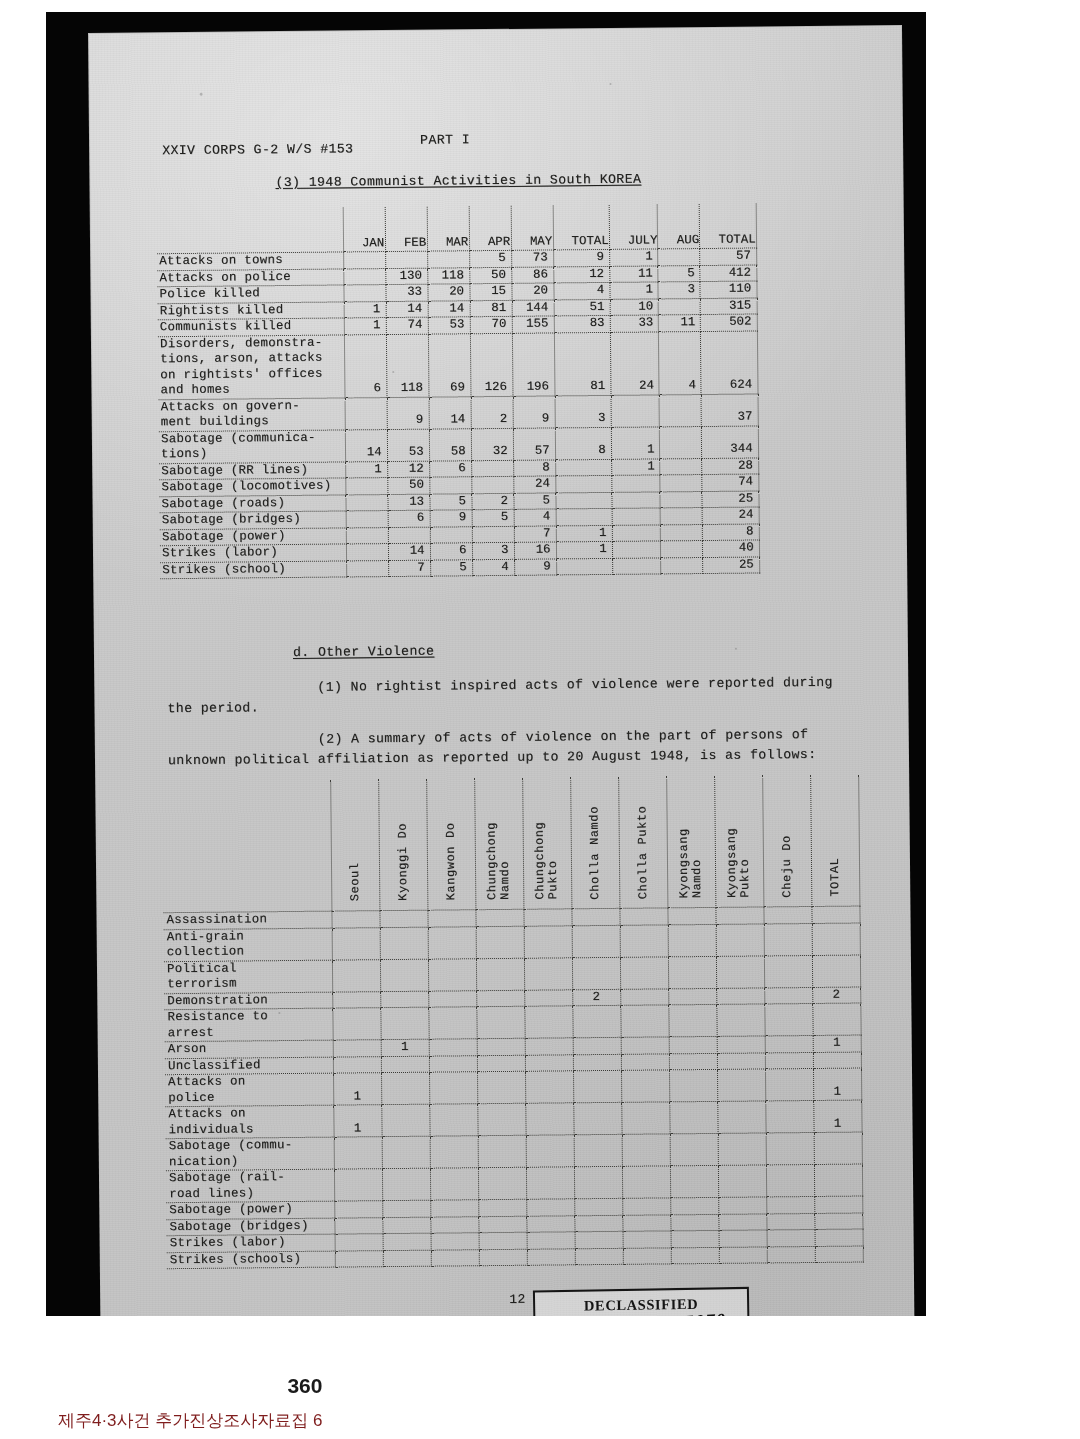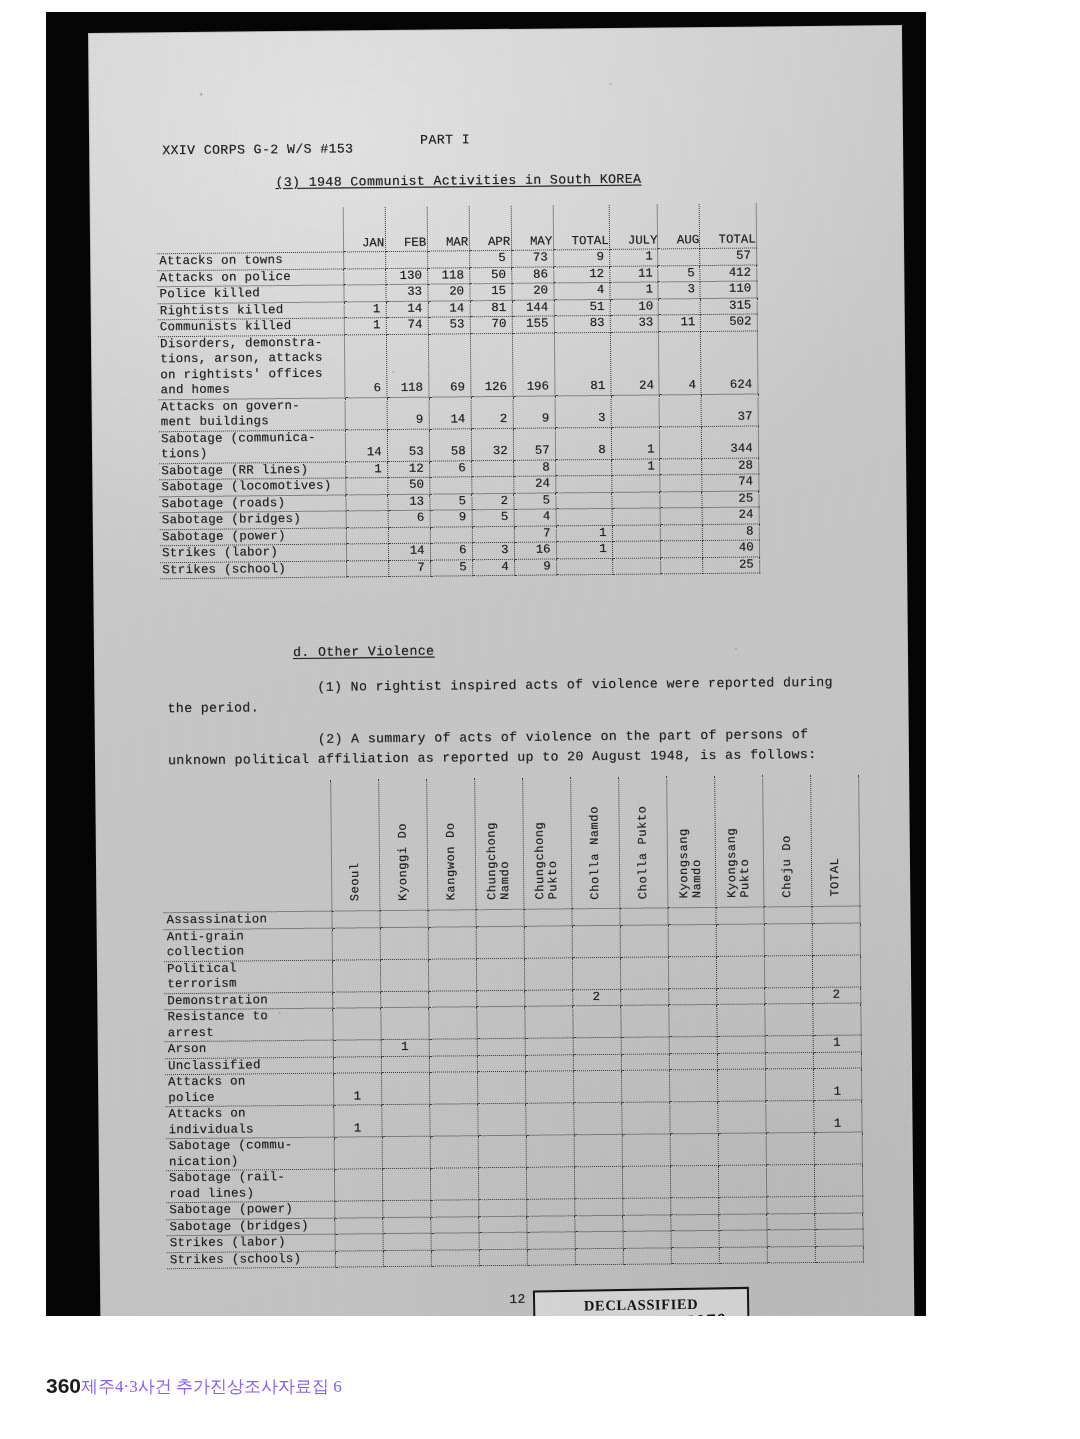--- a/index.html
+++ b/index.html
@@ -215,31 +215,34 @@
     transform: rotate(-2.2deg) skewX(-7deg);
   }
 
   
   #book-footer {
     position: absolute;
     left: 46px;
     top: 1374px;
     display: flex;
     align-items: flex-end;
+    gap: 11px;
+    flex-direction: column;
   }
   #book-page {
     font-family: "Liberation Sans", sans-serif;
     font-size: 21px;
     font-weight: bold;
     color: #1b1b1b;
   }
   #book-title {
-    font-family: Liberation Serif, serif;
+    font-family: Liberation Sans, sans-serif;
     font-size: 17px;
-    color: #8b5cf6;
+    color: #7f1d1d;
+    margin-left: 12px;
   }
 
   
   .speck { position: absolute; background: rgba(80,80,80,0.30); border-radius: 50%; }
 </style>
 </head>
 <body>
 
 <div id="scan-frame">
   <div id="paper">

